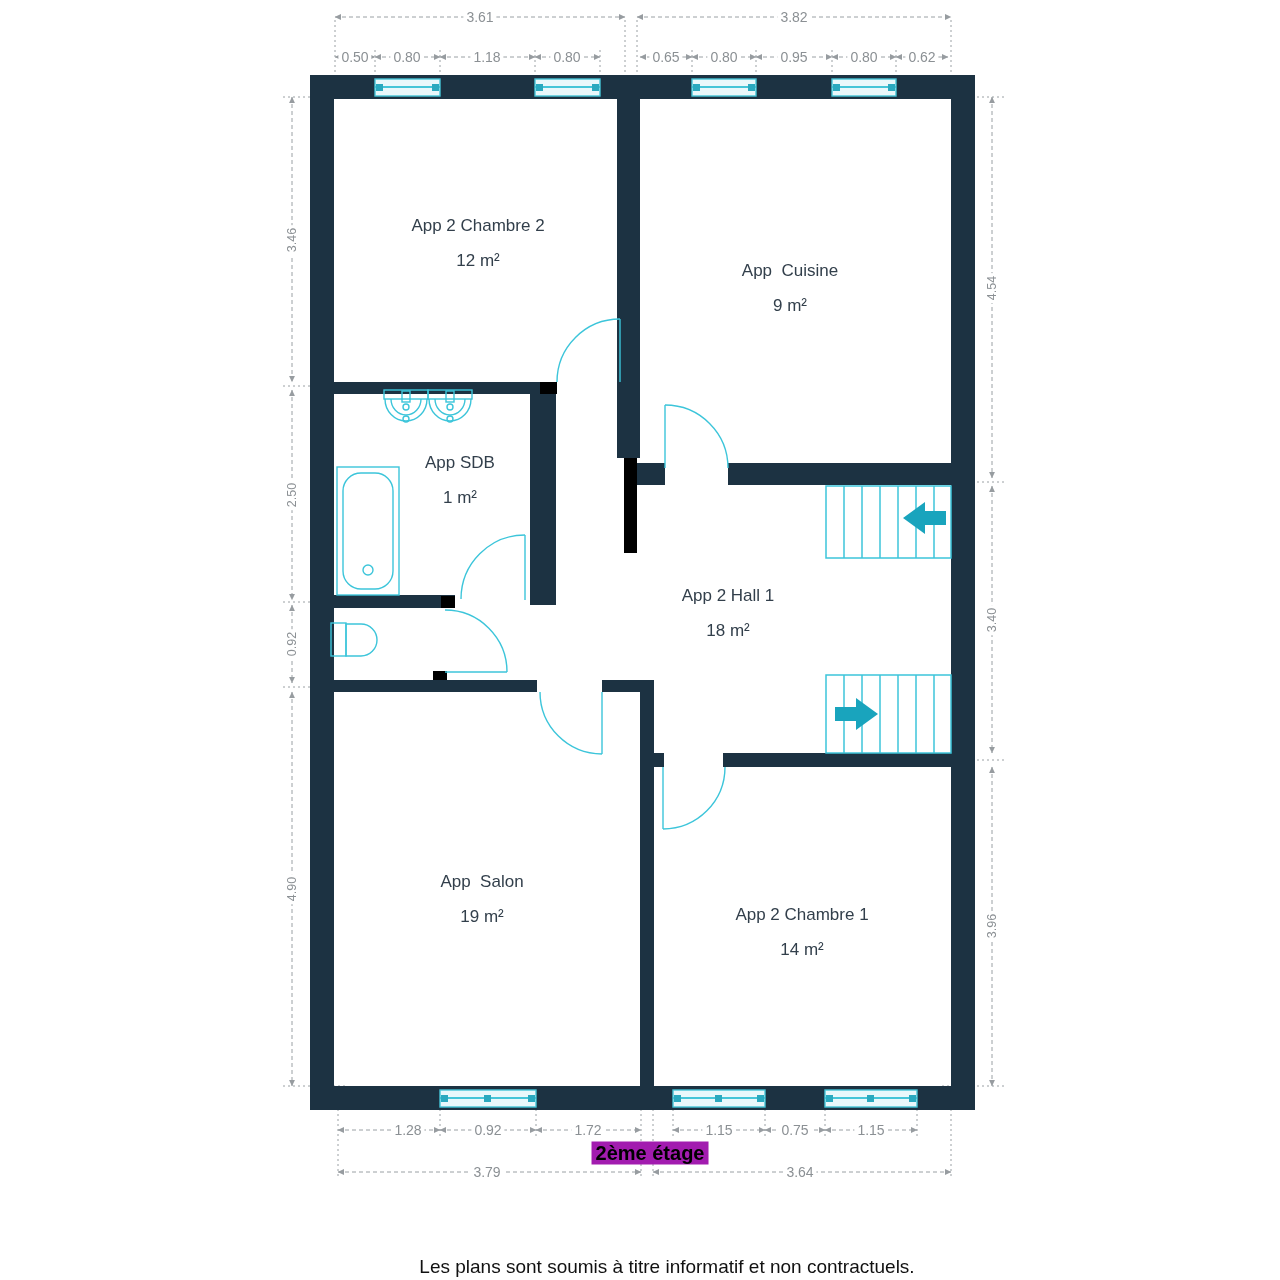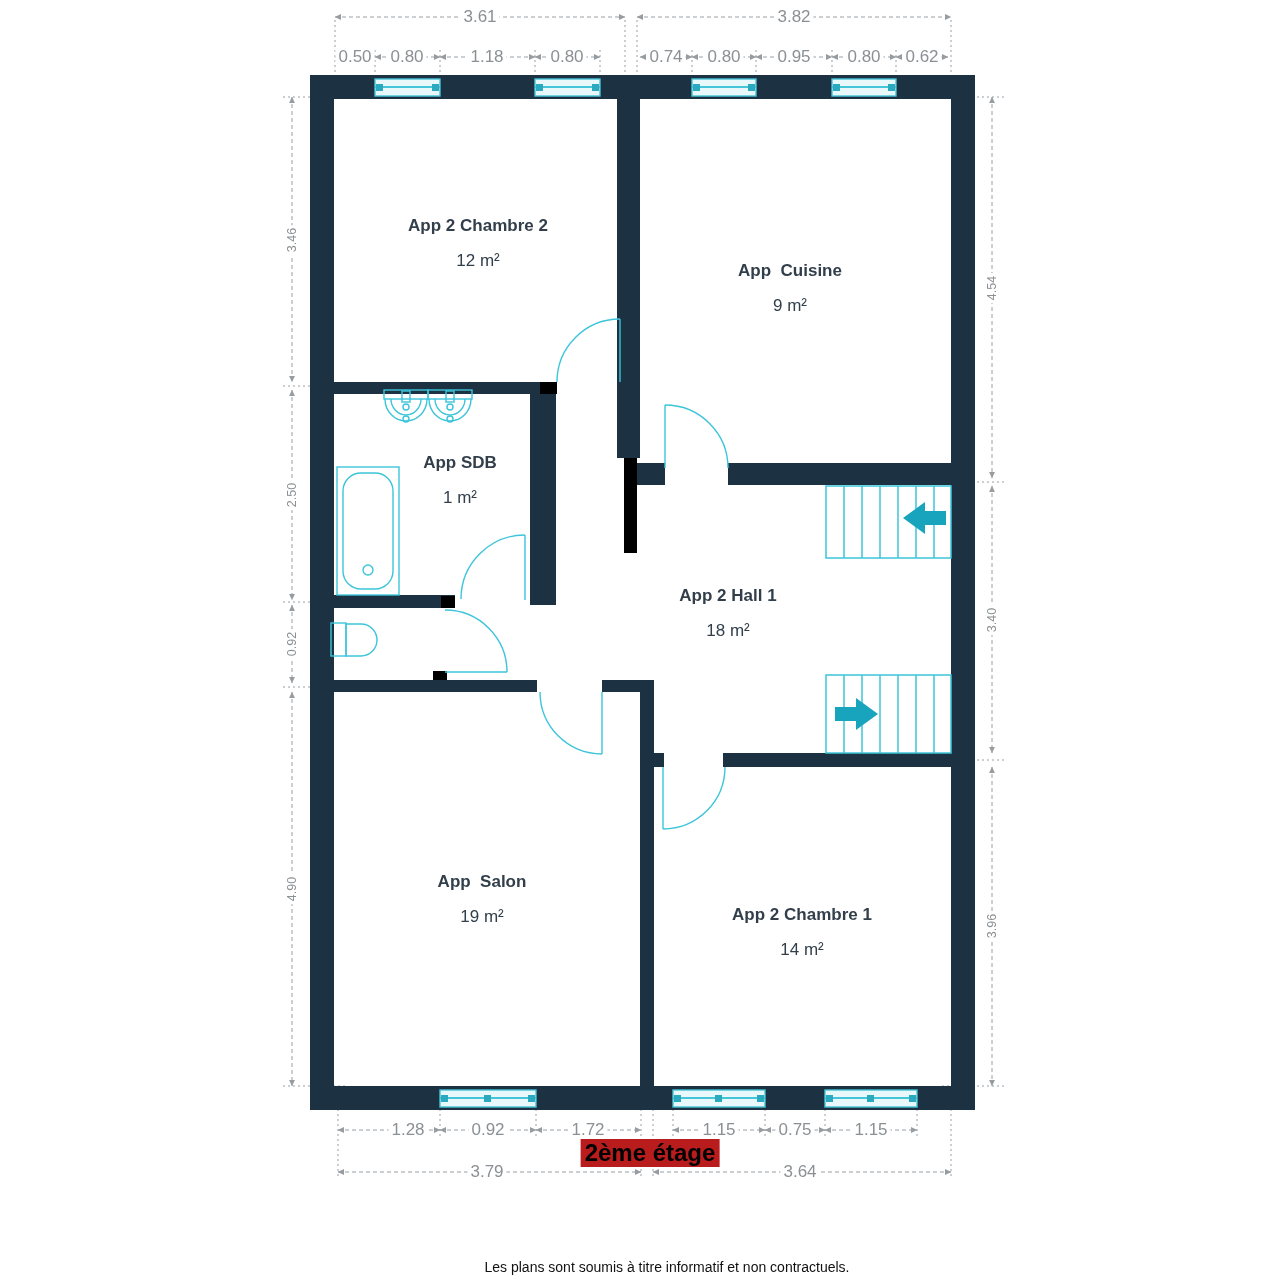--- a/index.html
+++ b/index.html
@@ -5,40 +5,40 @@
   html,body{margin:0;padding:0;background:#ffffff;}
   #canvas{
     position:relative;width:1280px;height:1280px;background:#ffffff;overflow:hidden;
     font-family:"Liberation Sans", sans-serif;
   }
   #plan-svg{position:absolute;left:0;top:0;}
   .room-label{
     position:absolute;transform:translate(-50%,-50%);
     text-align:center;color:#323f4b;font-size:17px;line-height:23px;
   }
-  .room-name{white-space:pre;font-weight:bold;}
+  .room-name{white-space:pre;}
   .room-area{white-space:pre;margin-top:12px;}
   .dim{
     position:absolute;transform:translate(-50%,-50%);
-    color:#8b9094;font-size:17px;background:#ffffff;padding:0 3px;line-height:14px;
+    color:#8b9094;font-size:14px;background:#ffffff;padding:0 3px;line-height:14px;
     white-space:nowrap;
   }
   .dimv{
     position:absolute;transform:translate(-50%,-50%) rotate(-90deg);
     color:#8b9094;font-size:12.5px;background:#ffffff;padding:0 3px;line-height:14px;
     white-space:nowrap;
   }
   .plan-title{
     position:absolute;transform:translate(-50%,-50%);
-    color:#000000;font-size:24px;font-weight:bold;background:#b91c1c;padding:0 4px;
+    color:#000000;font-size:20px;font-weight:bold;background:#a21caf;padding:0 4px;
     white-space:nowrap;
   }
   .plan-footer{
     position:absolute;transform:translate(-50%,-50%);
-    color:#111111;font-size:14px;white-space:nowrap;
+    color:#111111;font-size:19px;white-space:nowrap;
   }
 </style>
 </head>
 <body>
 
 <div id="canvas">
 
 <svg id="plan-svg" width="1280" height="1280" viewBox="0 0 1280 1280">
   <defs>
     <marker id="ar" markerWidth="8" markerHeight="8" refX="6.2" refY="3" orient="auto-start-reverse">
@@ -277,21 +277,21 @@
   <div class="room-area">14 m²</div>
 </div>
 
 <span class="dim" style="left:480px;top:17px">3.61</span>
 <span class="dim" style="left:794px;top:17px">3.82</span>
 
 <span class="dim" style="left:355px;top:57px">0.50</span>
 <span class="dim" style="left:407px;top:57px">0.80</span>
 <span class="dim" style="left:487px;top:57px">1.18</span>
 <span class="dim" style="left:567px;top:57px">0.80</span>
-<span class="dim" style="left:666px;top:57px">0.74</span>
+<span class="dim" style="left:666px;top:57px">0.65</span>
 <span class="dim" style="left:724px;top:57px">0.80</span>
 <span class="dim" style="left:794px;top:57px">0.95</span>
 <span class="dim" style="left:864px;top:57px">0.80</span>
 <span class="dim" style="left:922px;top:57px">0.62</span>
 
 <span class="dimv" style="left:292px;top:240px">3.46</span>
 <span class="dimv" style="left:292px;top:495px">2.50</span>
 <span class="dimv" style="left:292px;top:644px">0.92</span>
 <span class="dimv" style="left:292px;top:889px">4.90</span>
 

